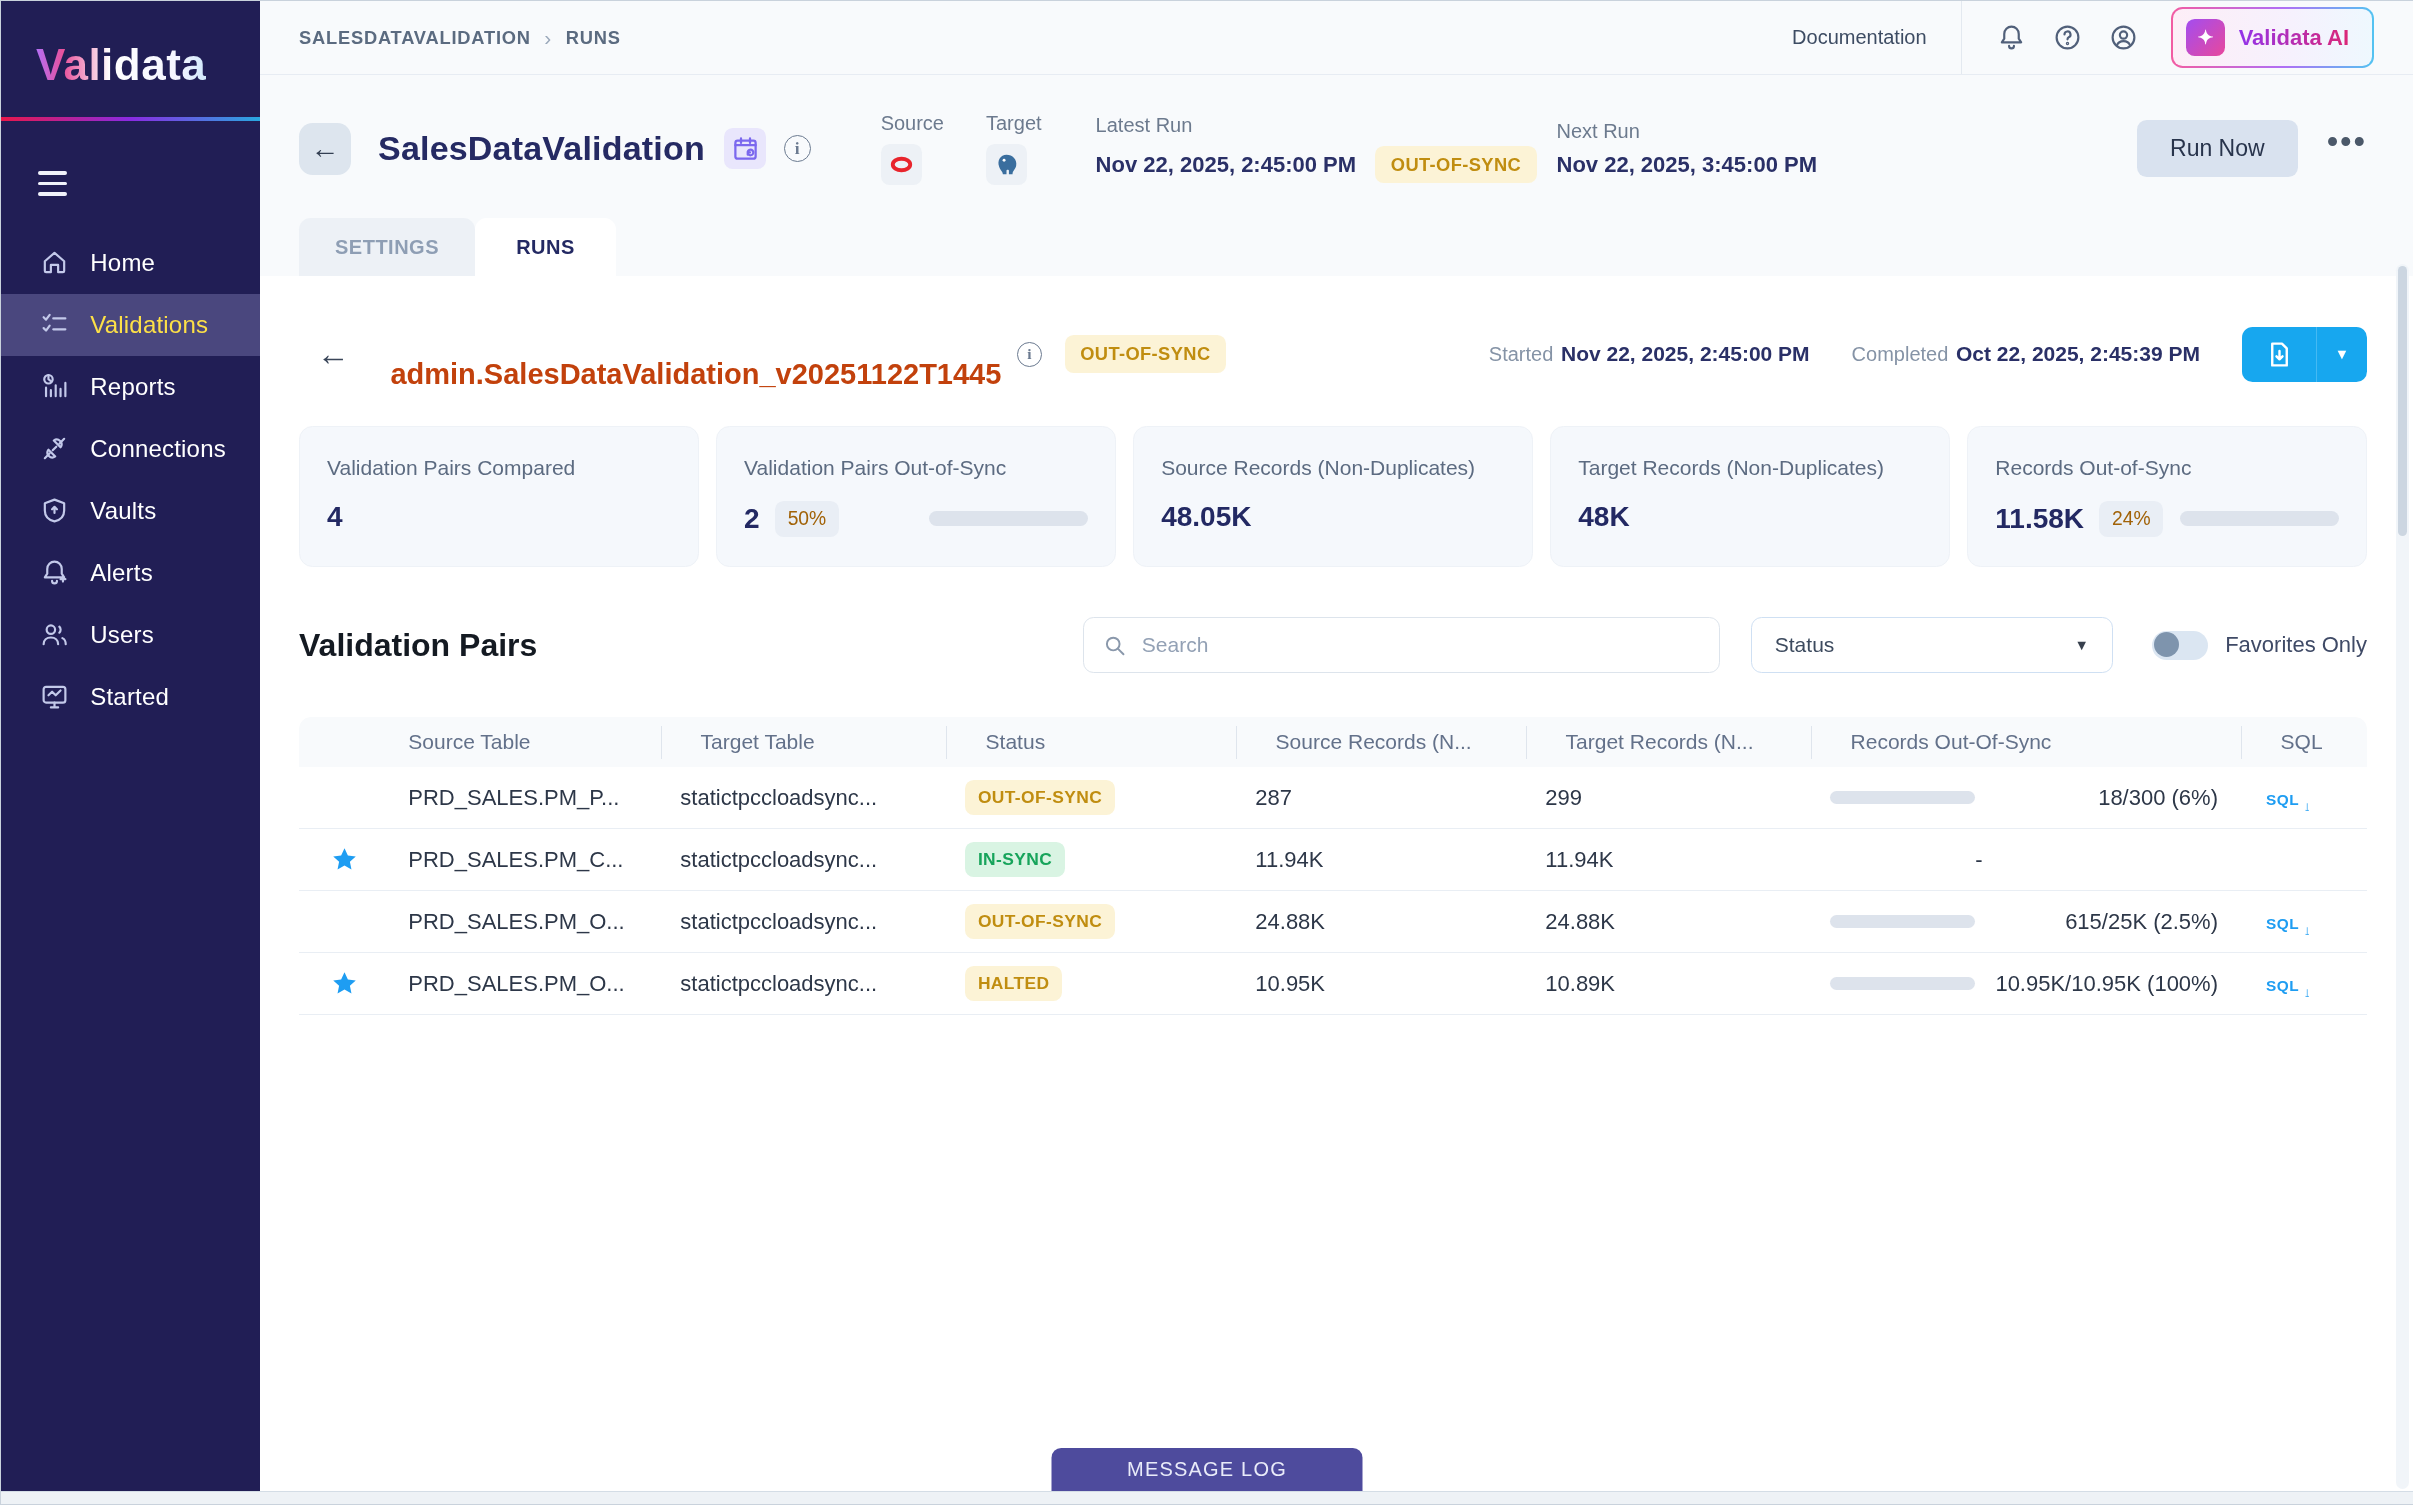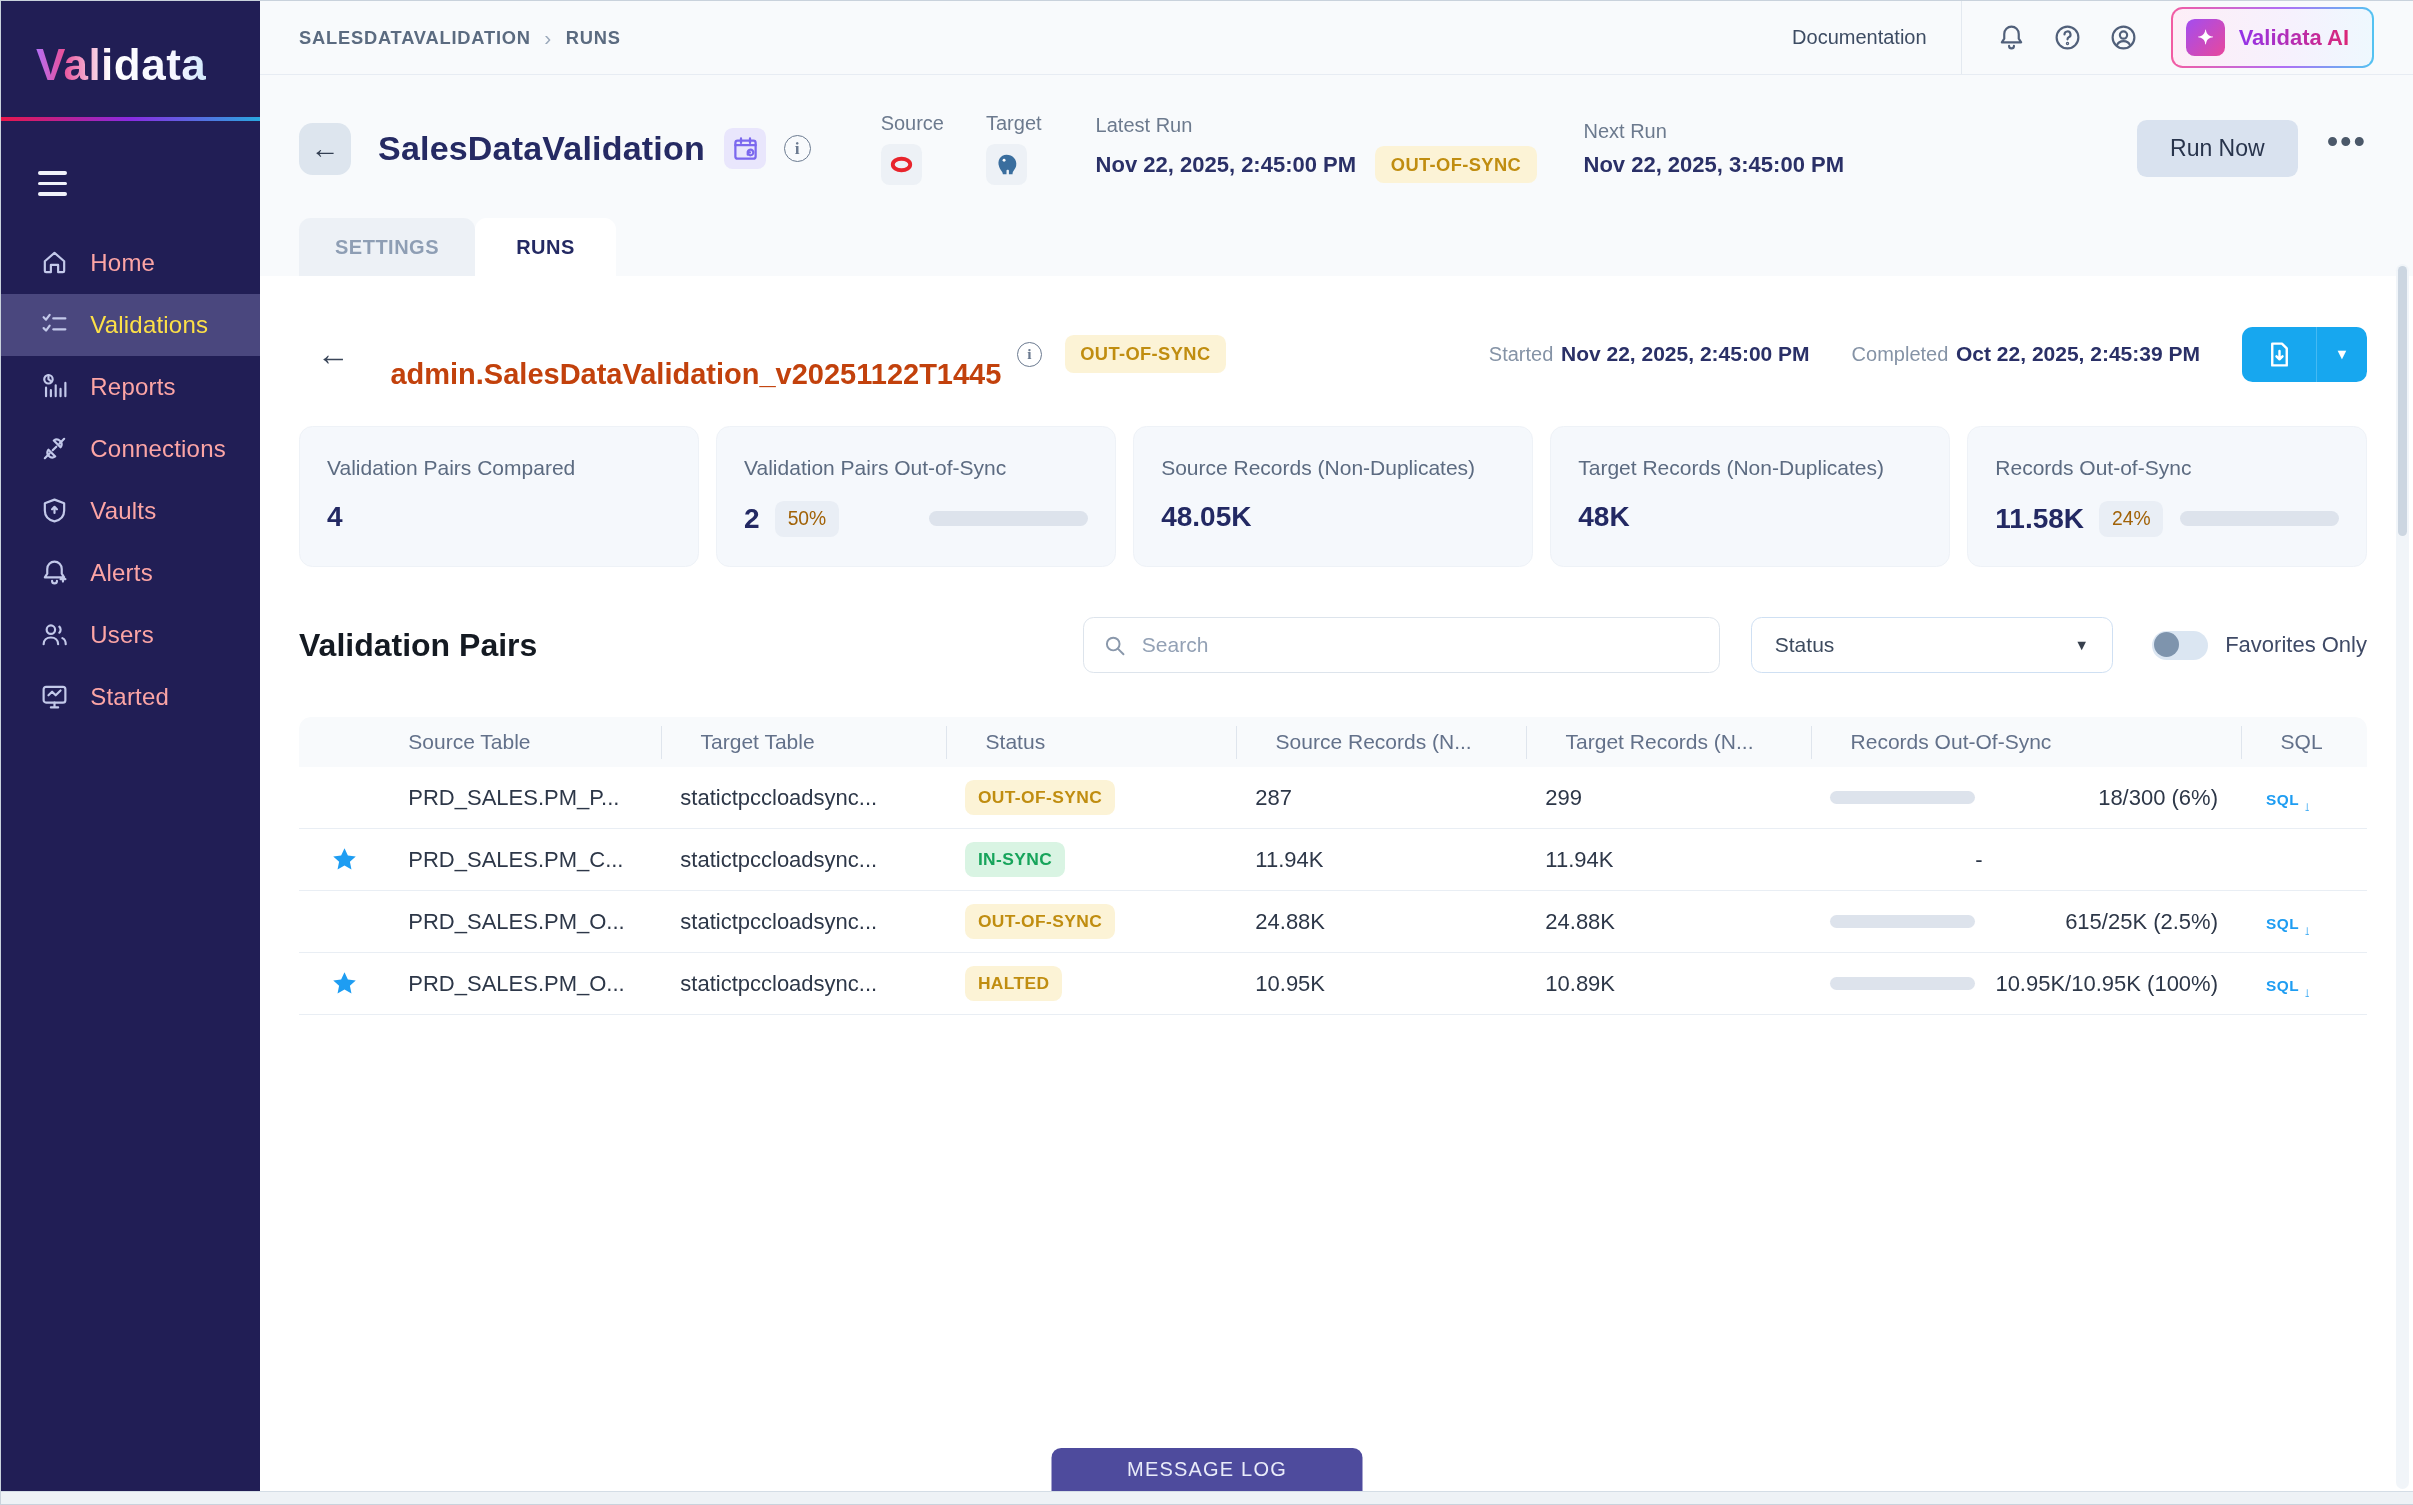--- a/index.html
+++ b/index.html
@@ -8,21 +8,21 @@
 
   
   .sidebar { width:259px; background:#211e55; flex:none; position:relative; z-index:5; display:flex; flex-direction:column; }
   .logo { padding:39px 0 27px 35px; font-size:44px; font-weight:700; letter-spacing:0.5px;
           background:linear-gradient(90deg,#ffffff 0%,#b66ef2 14%,#e8519b 24%,#ffffff 42%,#f5f5ff 68%,#8fd0f5 100%);
           -webkit-background-clip:text; background-clip:text; color:transparent; }
   .logo-divider { height:3.9px; width:100%; background:linear-gradient(90deg,#e8174b,#8a2be2,#29a8e0); }
   .hamburger { margin:50px 0 29px 37px; background:none; border:none; cursor:pointer; width:39px; }
   .hamburger span { display:block; width:29px; height:3.9px; background:#f0f2fb; border-radius:1.9px; margin-bottom:6.8px; }
   .nav { display:flex; flex-direction:column; }
-  .nav-item { display:flex; align-items:center; gap:19.3px; height:62px; padding-left:37px; cursor:pointer; color:#fca5a5; }
+  .nav-item { display:flex; align-items:center; gap:19.3px; height:62px; padding-left:37px; cursor:pointer; color:#ffffff; }
   .nav-item.active { background:#4a477e; color:#fde047; }
   .nav-icon { width:33px; height:33px; flex:none; display:flex; align-items:center; justify-content:center; }
   .nav-icon svg { width:29px; height:29px; stroke:#c3c9ea; stroke-width:1.8; fill:none; stroke-linecap:round; stroke-linejoin:round; }
   .nav-label { font-size:24px; letter-spacing:0.2px; }
 
   
   .main { flex:1; display:flex; flex-direction:column; position:relative; }
 
   .topbar { height:74px; background:#f8fafc; border-bottom:1px solid #e7ecf3; display:flex; align-items:center; padding:0 39px; flex:none; }
   .breadcrumb { display:flex; align-items:center; gap:13.5px; font-size:18.3px; font-weight:600; color:#5b6b80; letter-spacing:0.8px; }
@@ -300,21 +300,21 @@
               </svg>
             </span>
         </div>
         <div class="meta" style="margin-left:54px">
           <span class="meta-label">Latest Run</span>
           <span class="meta-value-row">
             <span class="meta-value">Nov 22, 2025, 2:45:00 PM</span>
             <span class="badge warn">OUT-OF-SYNC</span>
           </span>
         </div>
-        <div class="meta" style="margin-left:47px">
+        <div class="meta" style="margin-left:20px">
           <span class="meta-label">Next Run</span>
           <span class="meta-value">Nov 22, 2025, 3:45:00 PM</span>
         </div>
 
         <div class="header-actions">
           <button class="run-now-btn">Run Now</button>
           <button class="dots-btn">•••</button>
         </div>
       </div>
 

